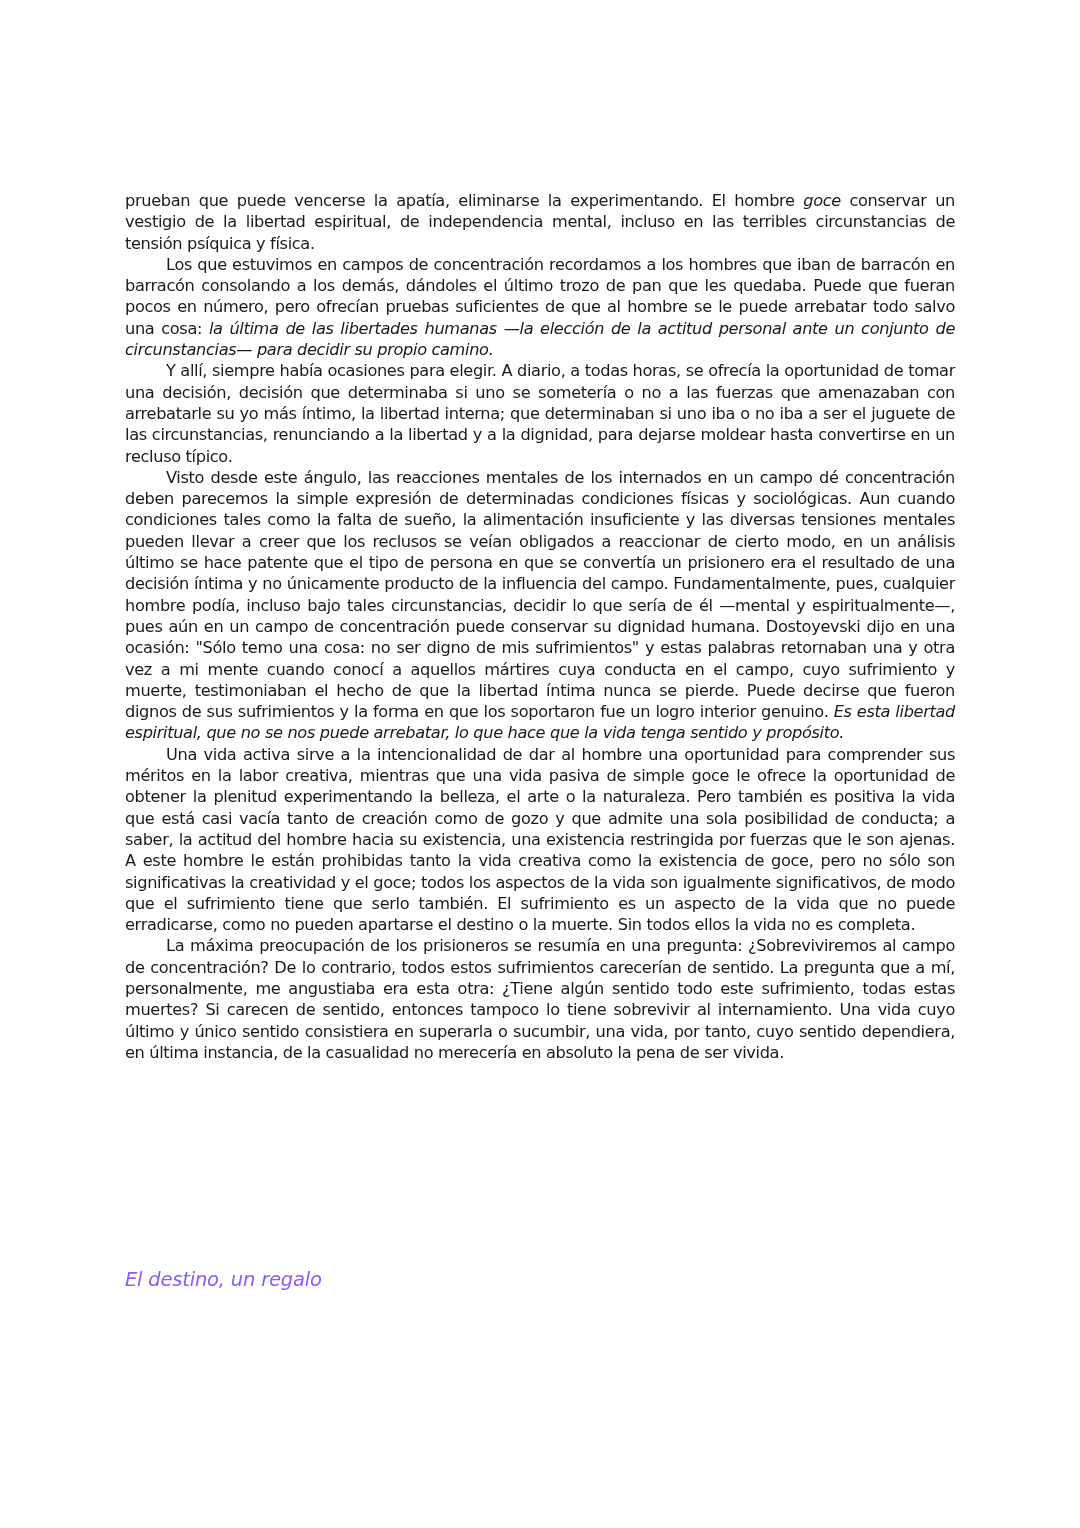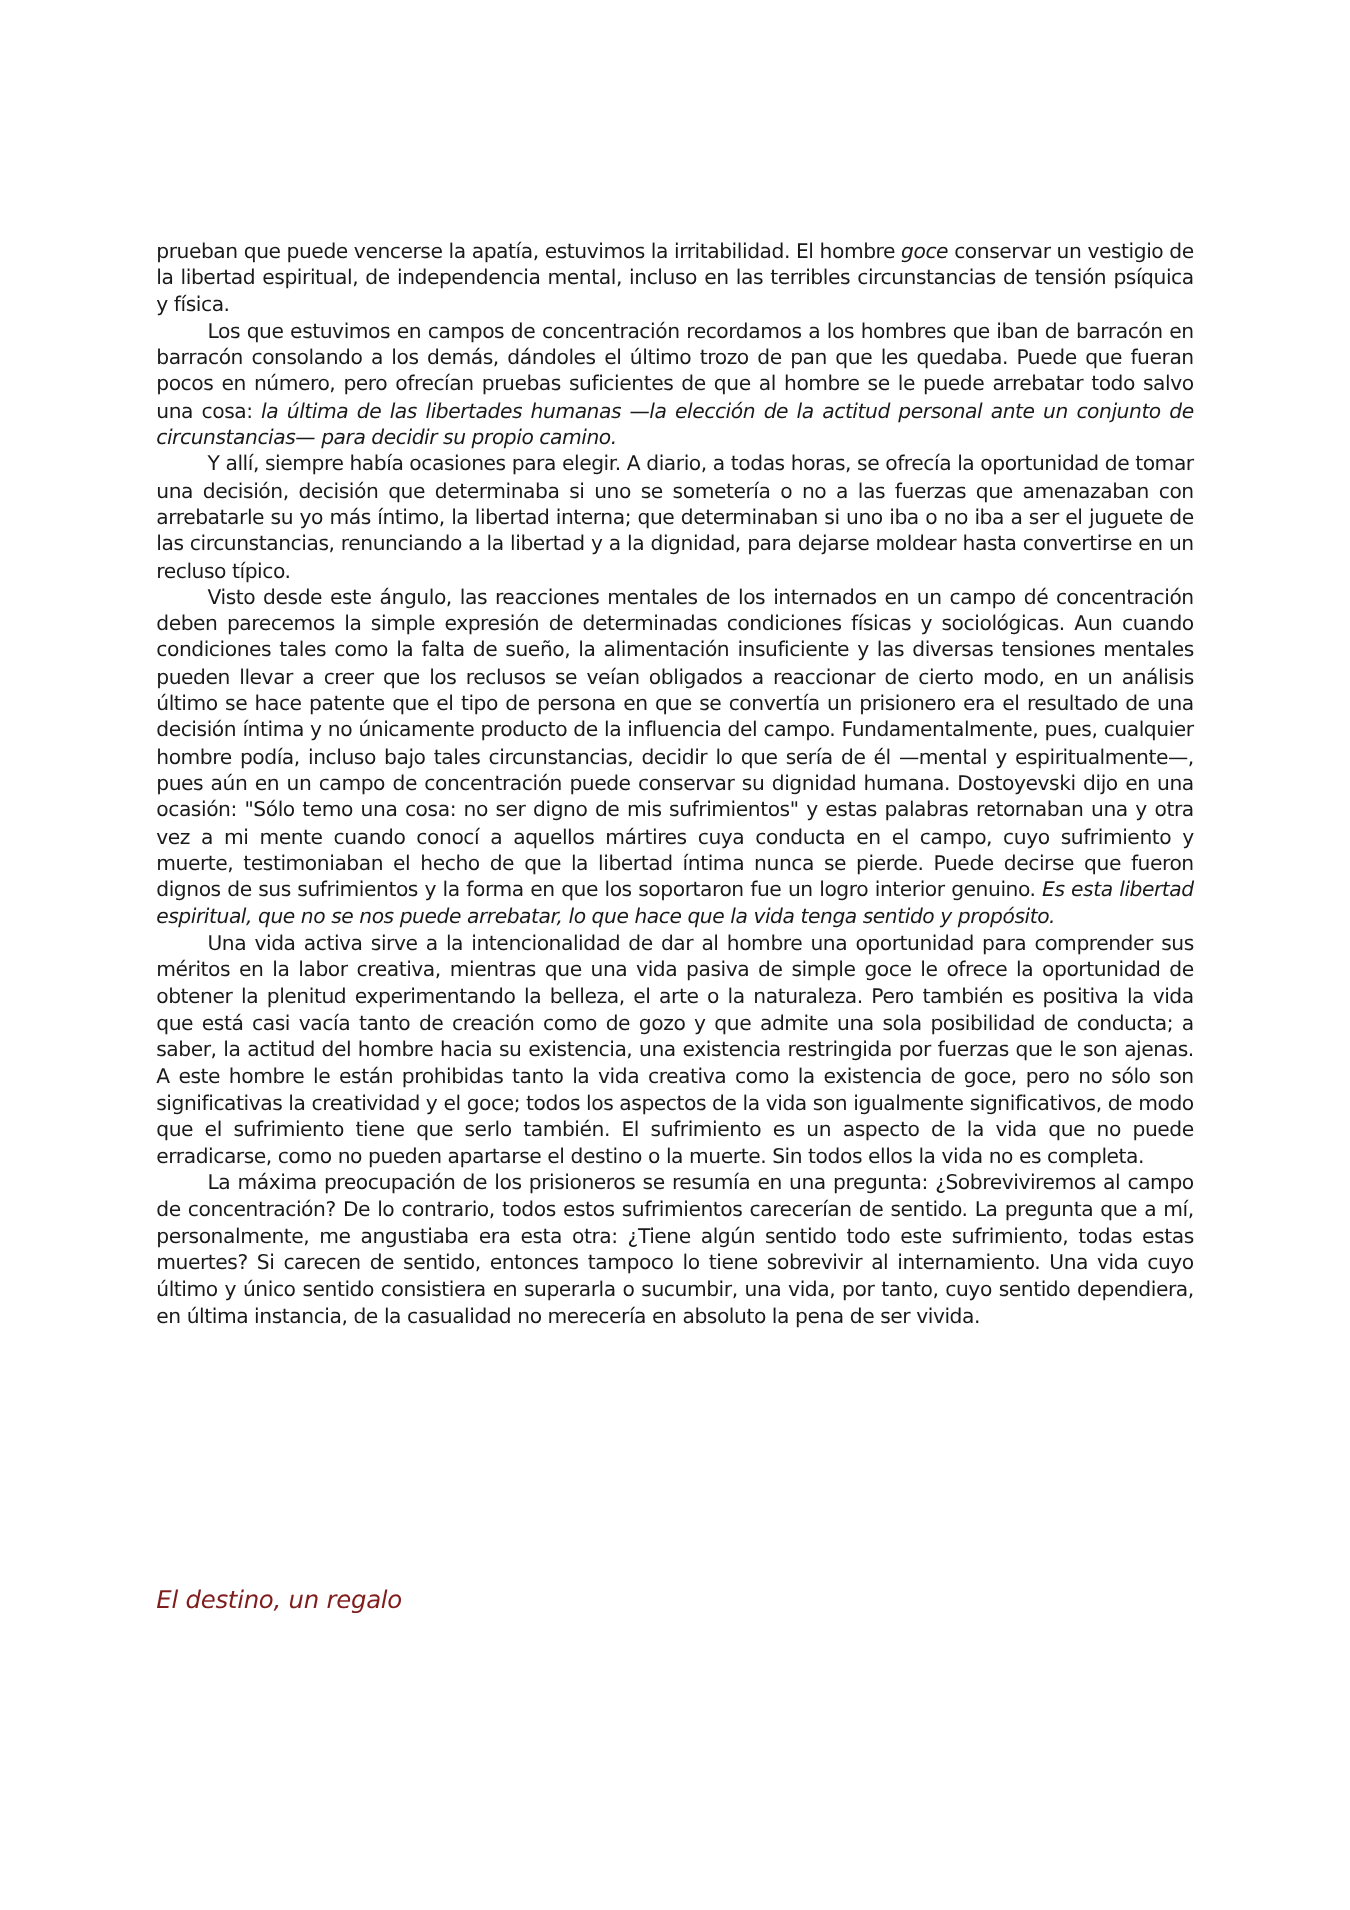--- a/index.html
+++ b/index.html
@@ -36,29 +36,29 @@
     em { font-style: italic; }
     .section-heading {
       position: absolute;
       left: 125px;
       top: 1268px;
       margin: 0;
       font-family: "DejaVu Sans", sans-serif;
       font-size: 19.5px;
       font-style: italic;
       font-weight: normal;
-      color: #7f1d1d;
+      color: #8b5cf6;
       letter-spacing: -0.2px;
     }
   </style>
 </head>
 <body>
 
 <div class="page">
-  <p class="para first"><span>prueban que puede vencerse la apatía, estuvimos la irritabilidad. El hombre </span><em>goce</em><span> conservar un vestigio de la libertad espiritual, de independencia mental, incluso en las terribles circunstancias de tensión psíquica y física.</span></p>
+  <p class="para first"><span>prueban que puede vencerse la apatía, eliminarse la experimentando. El hombre </span><em>goce</em><span> conservar un vestigio de la libertad espiritual, de independencia mental, incluso en las terribles circunstancias de tensión psíquica y física.</span></p>
 
   <p class="para"><span>Los que estuvimos en campos de concentración recordamos a los hombres que iban de barracón en barracón consolando a los demás, dándoles el último trozo de pan que les quedaba. Puede que fueran pocos en número, pero ofrecían pruebas suficientes de que al hombre se le puede arrebatar todo salvo una cosa: </span><em>la última de las libertades humanas —la elección de la actitud personal ante un conjunto de circunstancias— para decidir su propio camino.</em></p>
 
   <p class="para"><span>Y allí, siempre había ocasiones para elegir. A diario, a todas horas, se ofrecía la oportunidad de tomar una decisión, decisión que determinaba si uno se sometería o no a las fuerzas que amenazaban con arrebatarle su yo más íntimo, la libertad interna; que determinaban si uno iba o no iba a ser el juguete de las circunstancias, renunciando a la libertad y a la dignidad, para dejarse moldear hasta convertirse en un recluso típico.</span></p>
 
   <p class="para"><span>Visto desde este ángulo, las reacciones mentales de los internados en un campo dé concentración deben parecemos la simple expresión de determinadas condiciones físicas y sociológicas. Aun cuando condiciones tales como la falta de sueño, la alimentación insuficiente y las diversas tensiones mentales pueden llevar a creer que los reclusos se veían obligados a reaccionar de cierto modo, en un análisis último se hace patente que el tipo de persona en que se convertía un prisionero era el resultado de una decisión íntima y no únicamente producto de la influencia del campo. Fundamentalmente, pues, cualquier hombre podía, incluso bajo tales circunstancias, decidir lo que sería de él —mental y espiritualmente—, pues aún en un campo de concentración puede conservar su dignidad humana. Dostoyevski dijo en una ocasión: "Sólo temo una cosa: no ser digno de mis sufrimientos" y estas palabras retornaban una y otra vez a mi mente cuando conocí a aquellos mártires cuya conducta en el campo, cuyo sufrimiento y muerte, testimoniaban el hecho de que la libertad íntima nunca se pierde. Puede decirse que fueron dignos de sus sufrimientos y la forma en que los soportaron fue un logro interior genuino. </span><em>Es esta libertad espiritual, que no se nos puede arrebatar, lo que hace que la vida tenga sentido y propósito.</em></p>
 
   <p class="para"><span>Una vida activa sirve a la intencionalidad de dar al hombre una oportunidad para comprender sus méritos en la labor creativa, mientras que una vida pasiva de simple goce le ofrece la oportunidad de obtener la plenitud experimentando la belleza, el arte o la naturaleza. Pero también es positiva la vida que está casi vacía tanto de creación como de gozo y que admite una sola posibilidad de conducta; a saber, la actitud del hombre hacia su existencia, una existencia restringida por fuerzas que le son ajenas. A este hombre le están prohibidas tanto la vida creativa como la existencia de goce, pero no sólo son significativas la creatividad y el goce; todos los aspectos de la vida son igualmente significativos, de modo que el sufrimiento tiene que serlo también. El sufrimiento es un aspecto de la vida que no puede erradicarse, como no pueden apartarse el destino o la muerte. Sin todos ellos la vida no es completa.</span></p>
 
   <p class="para"><span>La máxima preocupación de los prisioneros se resumía en una pregunta: ¿Sobreviviremos al campo de concentración? De lo contrario, todos estos sufrimientos carecerían de sentido. La pregunta que a mí, personalmente, me angustiaba era esta otra: ¿Tiene algún sentido todo este sufrimiento, todas estas muertes? Si carecen de sentido, entonces tampoco lo tiene sobrevivir al internamiento. Una vida cuyo último y único sentido consistiera en superarla o sucumbir, una vida, por tanto, cuyo sentido dependiera, en última instancia, de la casualidad no merecería en absoluto la pena de ser vivida.</span></p>

